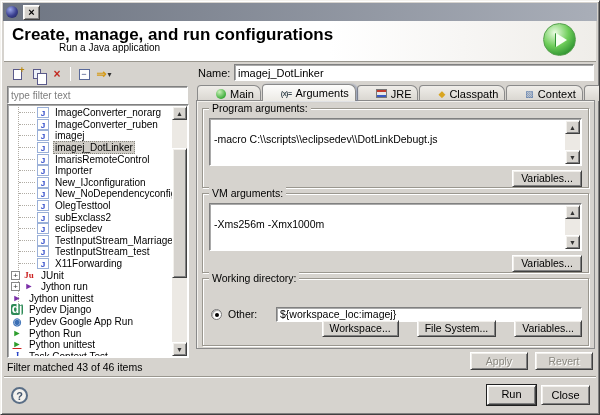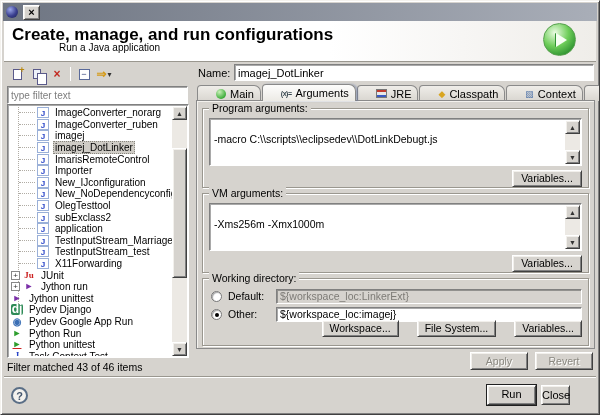--- a/index.html
+++ b/index.html
@@ -152,21 +152,21 @@
   .dlg-btn.disabled { color:#8a8880; text-shadow:1px 1px 0 #fff; }
 
   
   .footer-sep { position:absolute; left:3px; right:3px; top:375px; height:2px;
                 border-top:1px solid #9a978f; border-bottom:1px solid #fff; }
   .help-btn { position:absolute; left:10px; top:386px; width:17px; height:17px; border-radius:50%;
               border:2px solid #5a6e86; color:#44566e; font-size:11px; font-weight:bold;
               text-align:center; line-height:14px; background:#f4f2ee; cursor:default; }
   .run-btn { position:absolute; left:486px; top:384px; width:49px; height:20px; font-size:11px;
              text-align:center; line-height:17px; outline:1px solid #202020; cursor:default; }
-  .close2-btn { position:absolute; left:540px; top:384px; width:29px; height:20px; font-size:11px;
+  .close2-btn { position:absolute; left:540px; top:384px; width:49px; height:20px; font-size:11px;
                 text-align:center; line-height:18px; cursor:default; }
 </style>
 </head>
 <body>
 
 <div class="win">
 
   <div class="titlebar">
     <span class="app-ball"></span>
     <span class="btn3d close-btn">×</span>
@@ -252,21 +252,21 @@
           <span class="tlabel">OlegTesttool</span>
         </div>
         <div class="trow lvl2">
           <span class="conn"></span>
           <span class="ticn ic-java-app">J</span>
           <span class="tlabel">subExclass2</span>
         </div>
         <div class="trow lvl2">
           <span class="conn"></span>
           <span class="ticn ic-java-app">J</span>
-          <span class="tlabel">application</span>
+          <span class="tlabel">eclipsedev</span>
         </div>
         <div class="trow lvl2">
           <span class="conn"></span>
           <span class="ticn ic-java-app">J</span>
           <span class="tlabel">TestInputStream_Marriage</span>
         </div>
         <div class="trow lvl2">
           <span class="conn"></span>
           <span class="ticn ic-java-app">J</span>
           <span class="tlabel">TestInputStream_test</span>
@@ -371,25 +371,20 @@
         <div class="ta-scroll">
           <span class="btn3d sarrow up">▲</span>
           <span class="btn3d sarrow down">▼</span>
         </div>
       </div>
       <span class="btn3d vars-btn">Variables...</span>
     </div>
 
     <div class="group g-workdir">
       <span class="group-label">Working directory:</span>
-      <div class="wd-row" style="top:9px;">
-        <span class="radio"></span>
-        <span class="wd-label">Default:</span>
-        <input class="wd-field dis" disabled="" value="${workspace_loc:LinkerExt}" style="">
-      </div>
       <div class="wd-row" style="top:27px;">
         <span class="radio on"></span>
         <span class="wd-label">Other:</span>
         <input class="wd-field en" value="${workspace_loc:imagej}" style="">
       </div>
       <div class="wd-btnrow">
         <span class="btn3d wd-btn">Workspace...</span>
         <span class="btn3d wd-btn">File System...</span>
         <span class="btn3d wd-btn">Variables...</span>
       </div>

